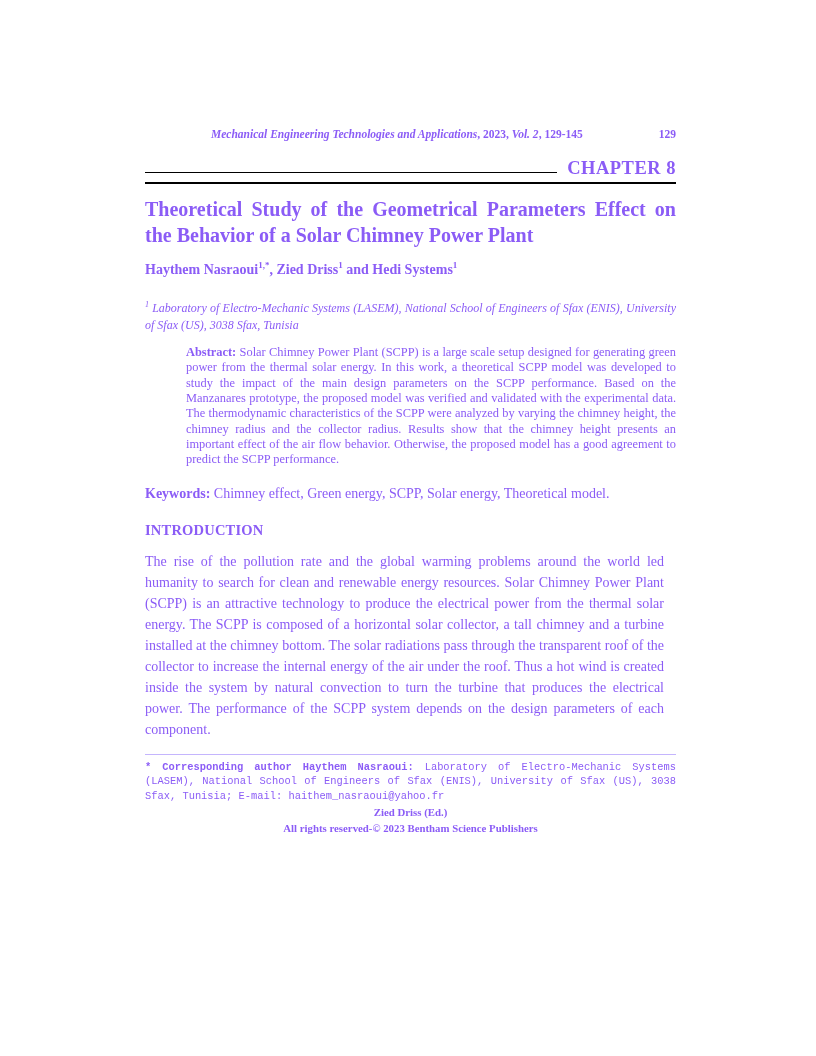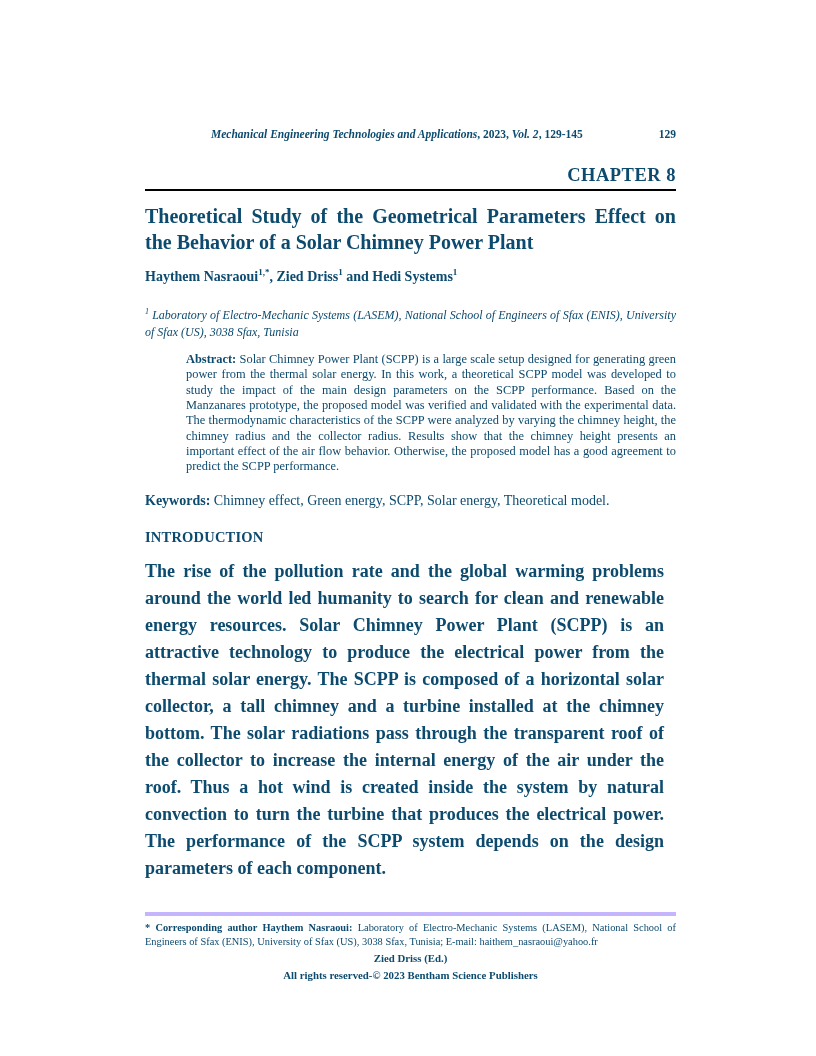--- a/index.html
+++ b/index.html
@@ -9,21 +9,21 @@
   }
   .page {
     position: relative;
     width: 816px;
     height: 1056px;
     margin: 0 auto;
     background: #ffffff;
     box-sizing: border-box;
     padding: 128px 140px 0 145px;
     font-family: "Liberation Serif", "DejaVu Serif", serif;
-    color: #0c4a6e;
+    color: #8b5cf6;
     overflow: hidden;
   }
   .b  { font-weight: bold; }
   .bi { font-weight: bold; font-style: italic; }
 
   .running-head {
     display: flex;
     align-items: baseline;
     font-size: 11.5px;
     font-weight: bold;
@@ -31,21 +31,20 @@
   }
   .journal-line { margin: 0 auto; }
   .page-number { padding-left: 10px; }
 
   .chapter-row {
     display: flex;
     align-items: flex-end;
     margin-top: 18px;
     border-bottom: 2.5px solid #000;
     padding-bottom: 3px;
-    flex-direction: column;
   }
   .chapter-rule {
     flex: 1;
     border-bottom: 1.5px solid #000;
     margin-bottom: 6px;
   }
   .chapter-label {
     font-weight: bold;
     font-size: 18.5px;
     padding-left: 10px;
@@ -88,33 +87,33 @@
     text-align: justify;
   }
   .section-heading {
     margin: 18px 0 0 0;
     font-size: 14.5px;
     font-weight: bold;
     letter-spacing: 0.2px;
   }
   .body-paragraph {
     margin: 12px 12px 0 0;
-    font-size: 18px;
+    font-size: 14px;
     line-height: 1.5;
     text-align: justify;
-    font-weight: bold;
   }
 
   .footnote {
-    margin-top: 30px;
-    border-top: 4px solid #c4b5fd;
+    margin-top: 14px;
+    border-top: 1px solid #c4b5fd;
     padding-top: 5px;
     font-size: 10.4px;
     line-height: 1.4;
     text-align: justify;
+    font-family: Liberation Mono, monospace;
   }
   .footer {
     text-align: center;
     font-size: 10.8px;
     font-weight: bold;
     line-height: 1.55;
   }
 </style>
 </head>
 <body>

